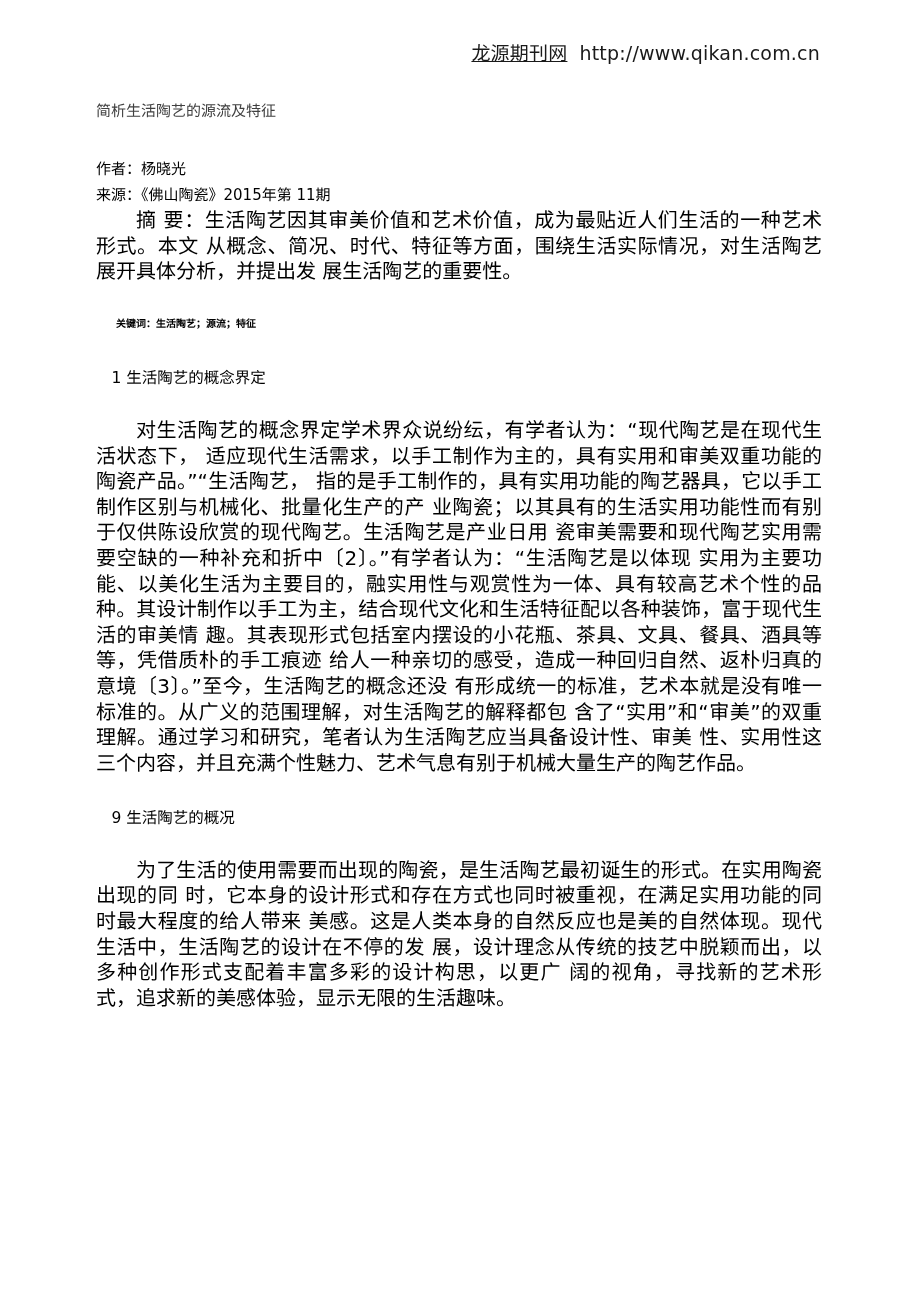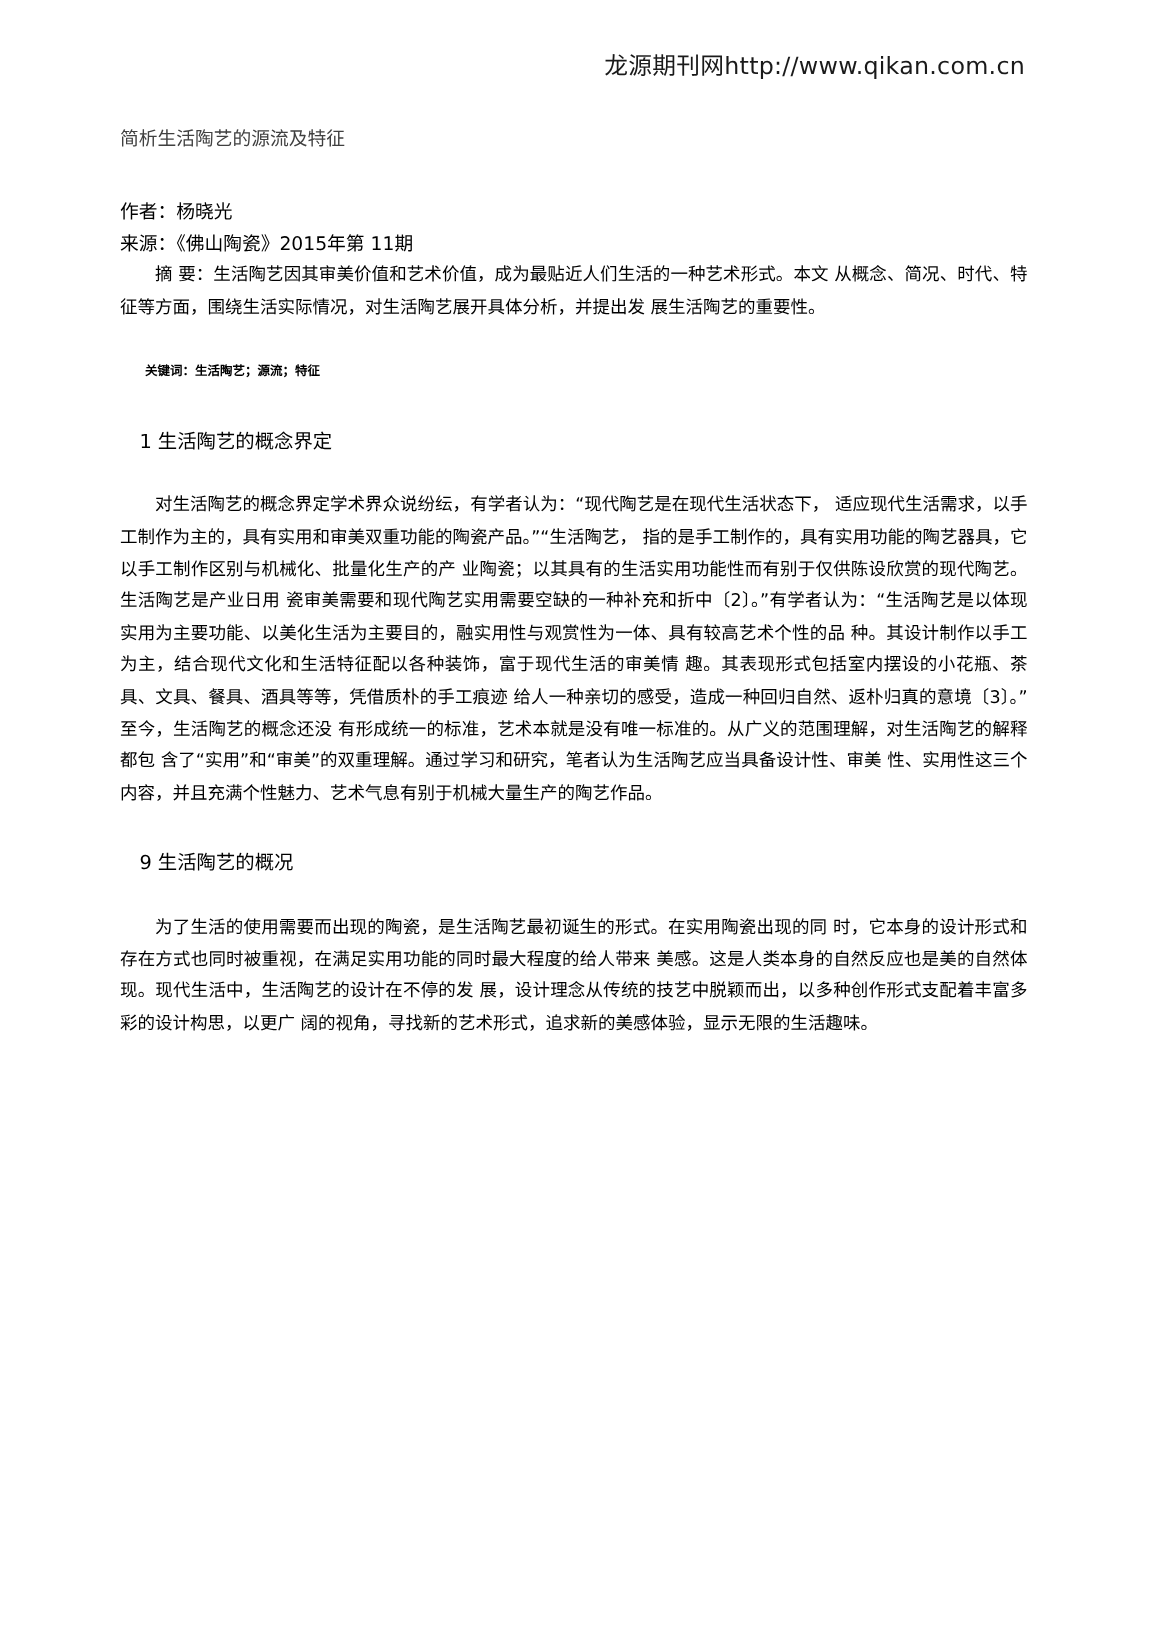--- a/index.html
+++ b/index.html
@@ -28,21 +28,22 @@
     position: absolute;
     top: 40px;
     right: 100px;
     font-size: 19px;
     line-height: 26px;
     white-space: nowrap;
     color: #1a1a1a;
     letter-spacing: 0.2px;
   }
   .site-header .brand {
-    margin-right: 0;
+    margin-right: 12px;
+    text-decoration: underline;
   }
 
   
   .content {
     position: absolute;
     left: 96px;
     top: 100px;
     width: 726px;
   }
 
@@ -57,21 +58,21 @@
   .meta-line {
     font-size: 15px;
     line-height: 26px;
     margin: 0;
     color: #000;
   }
   .meta-block {
   }
 
   .para {
-    font-size: 14px;
+    font-size: 20px;
     line-height: 25.6px;
     margin: 0 0 26px 0;
     text-align: justify;
     text-justify: inter-ideograph;
     text-indent: 2em;
     color: #000;
     word-break: break-all;
   }
 
   .para.tight {

